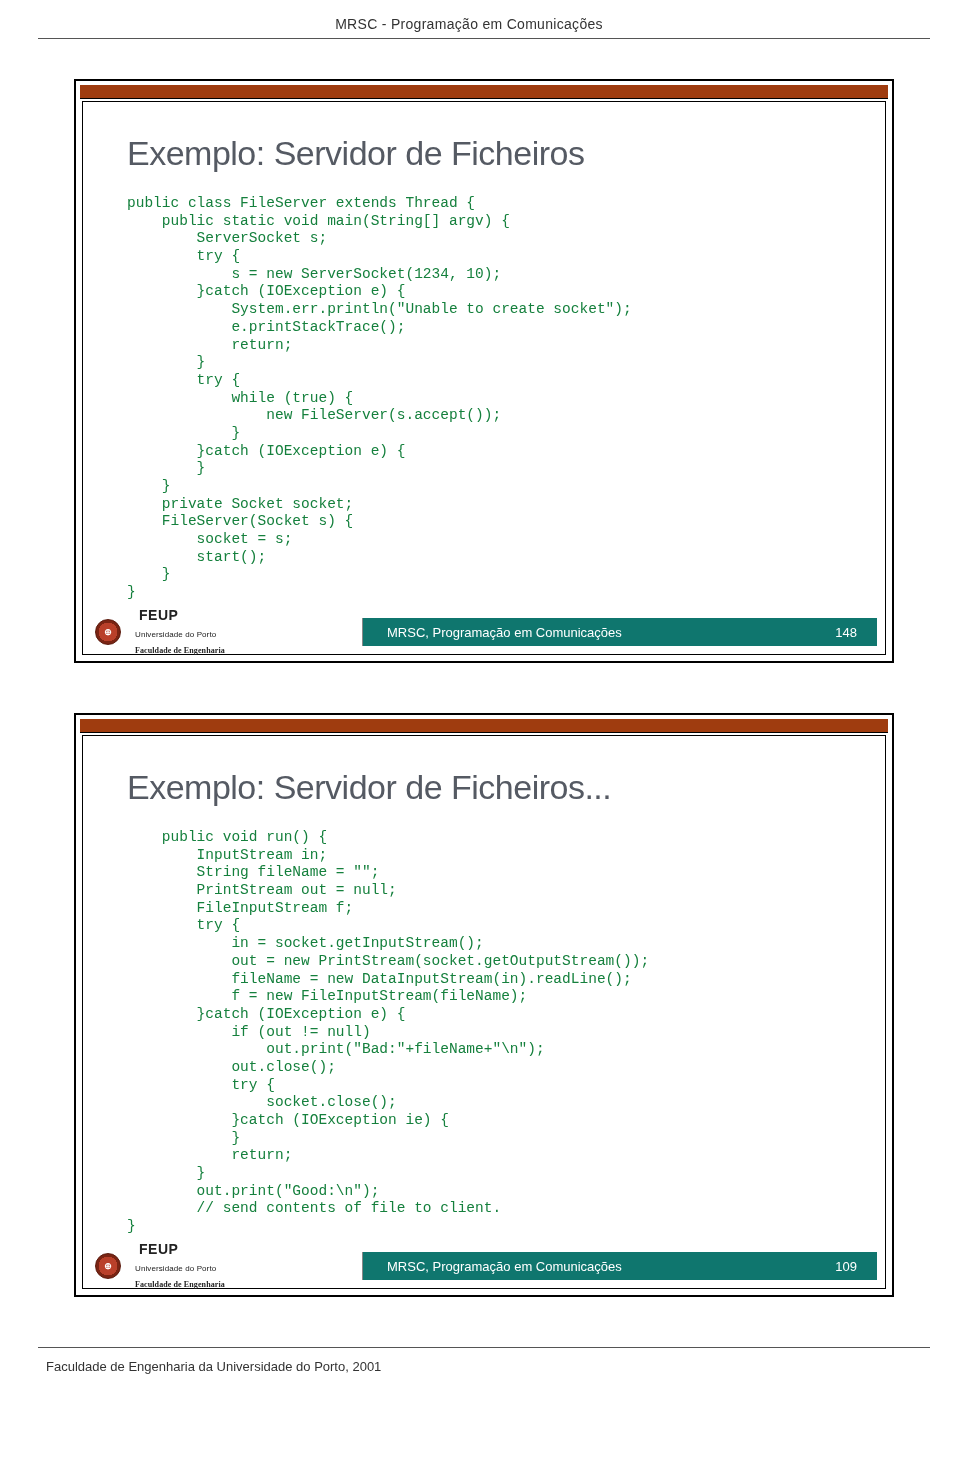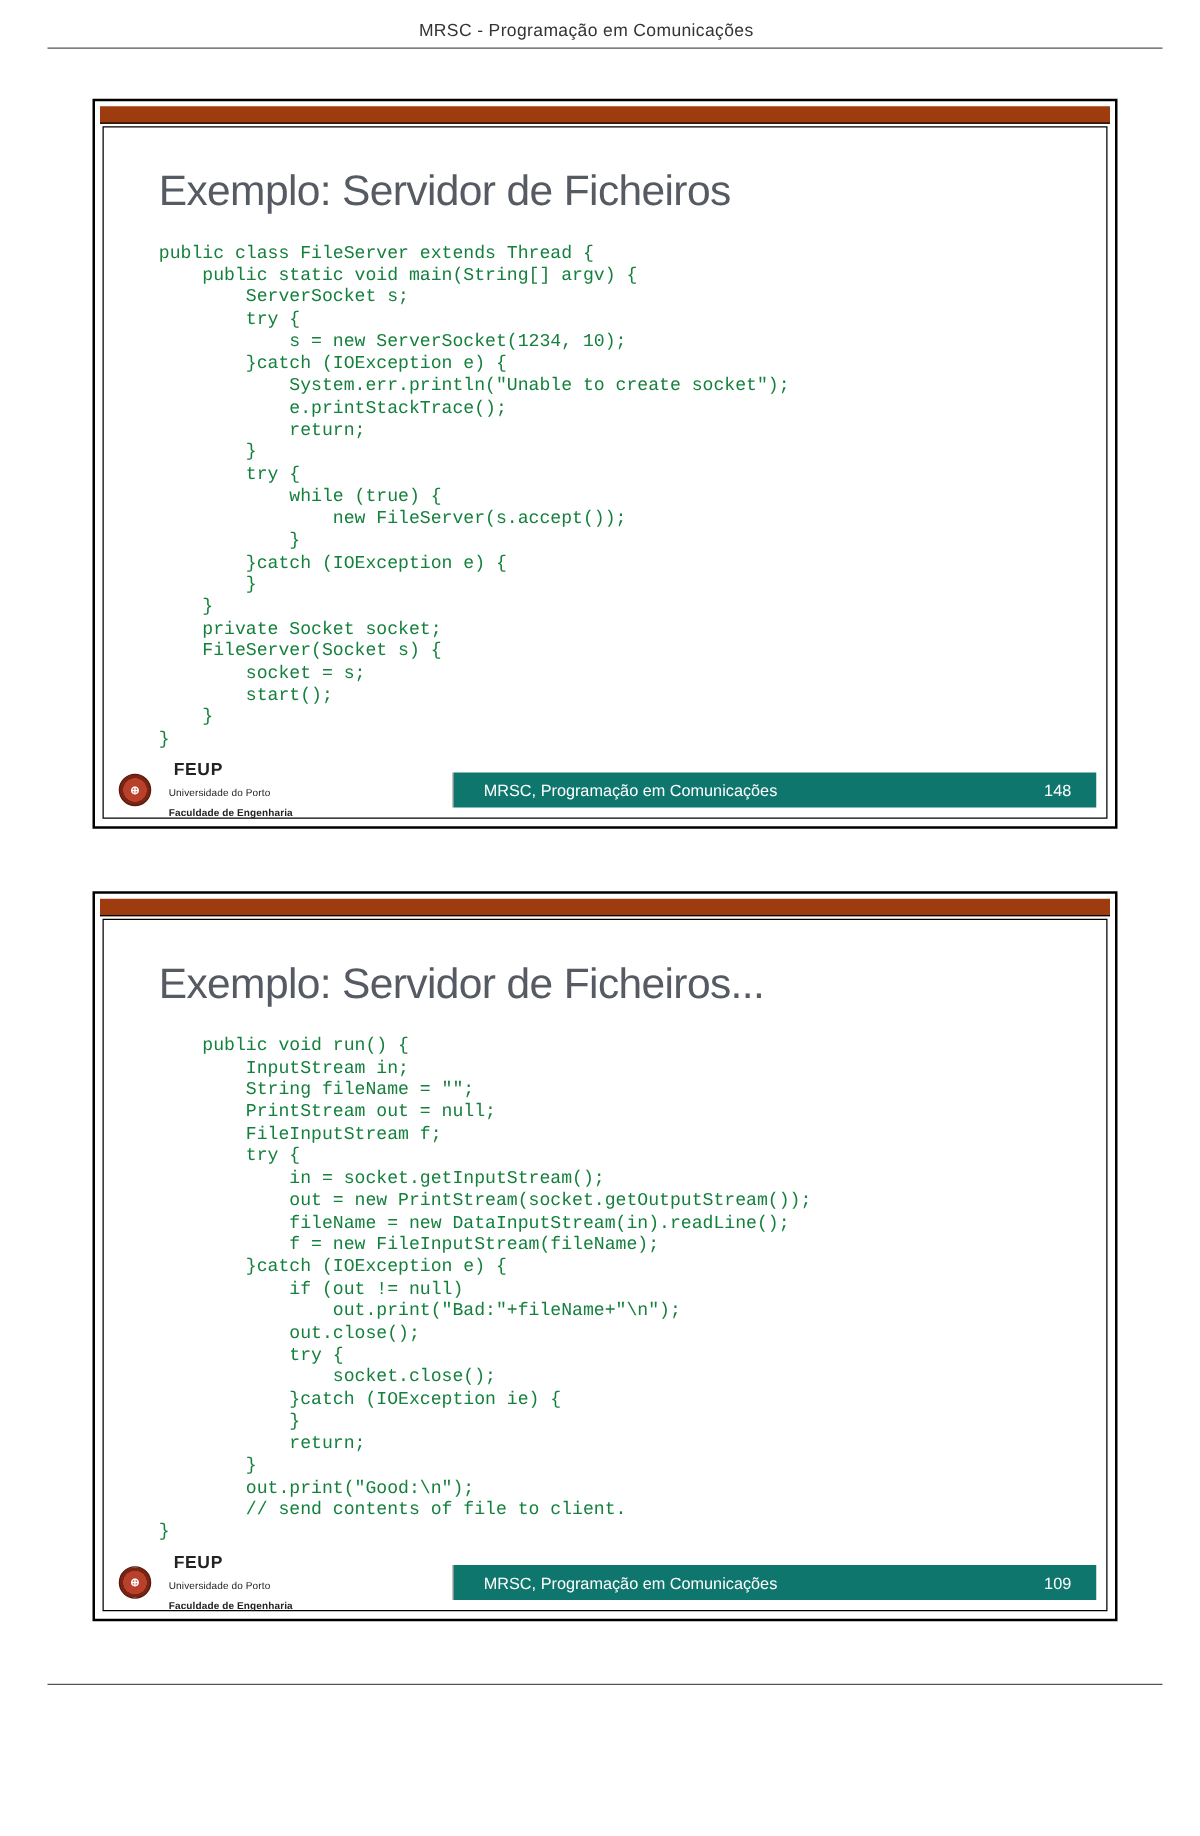--- a/index.html
+++ b/index.html
@@ -101,20 +101,21 @@
     letter-spacing: 0.5px;
   }
   .feup-text .sub1 {
     font-size: 8px;
     letter-spacing: 0.1px;
   }
   .feup-text .sub2 {
     font-size: 8px;
     font-weight: bold;
     letter-spacing: 0.1px;
+    font-family: Liberation Serif, serif;
   }
   .footer-bar {
     flex: 1;
     background: #0f766e;
     color: #fff;
     font-size: 13px;
     display: flex;
     align-items: center;
     justify-content: space-between;
     padding: 0 16px 0 20px;
@@ -224,13 +225,14 @@
           <span>MRSC, Programação em Comunicações</span>
           <span>109</span>
         </div>
       </div>
     </div>
   </div>
 
 </div>
 
 <div class="page-footer">
+  <div>Faculdade de Engenharia da Universidade do Porto, 2001</div>
 </div>
 
 </body></html>

